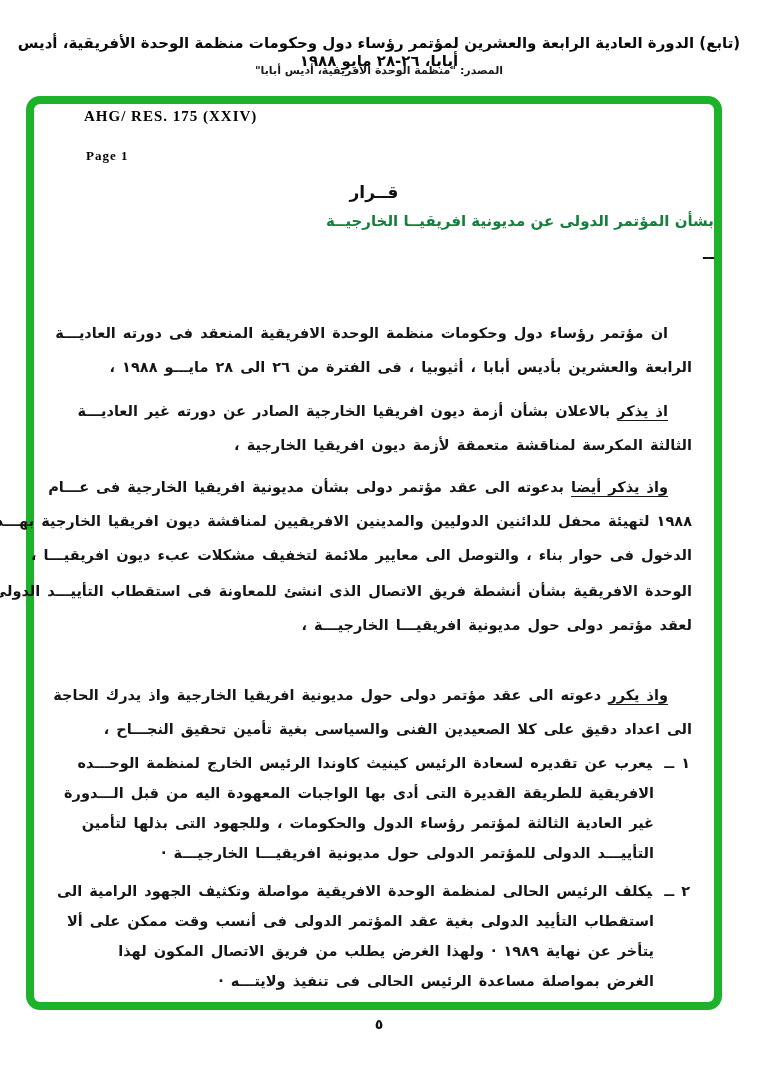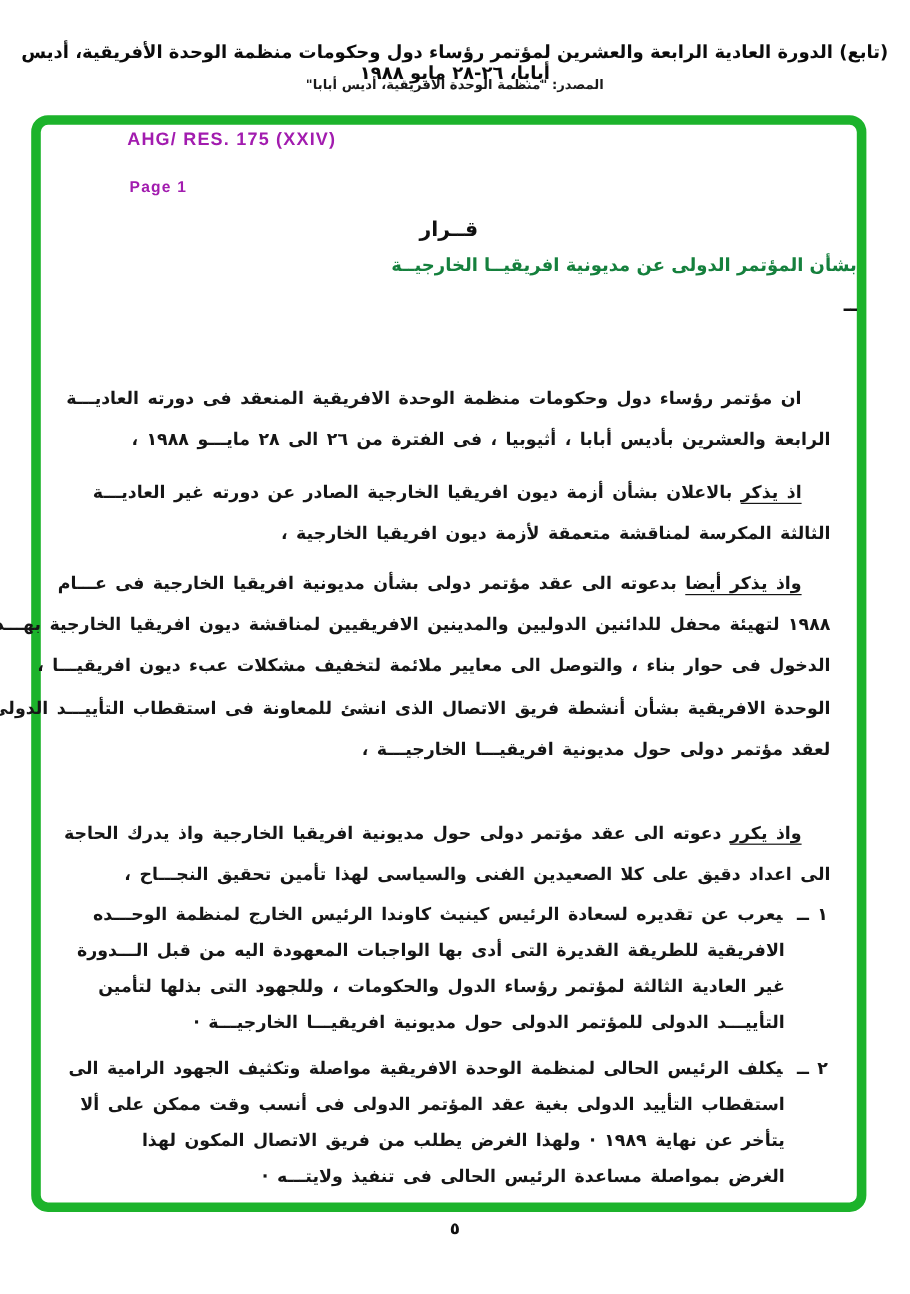--- a/index.html
+++ b/index.html
@@ -18,22 +18,22 @@
     direction:rtl;text-align:center;
     font-size:11px;font-weight:bold;color:#1a1a1a;
   }
   
   .doc{
     position:absolute;left:26px;top:96px;width:696px;height:914px;
     box-sizing:border-box;border:8px solid #1cb32b;border-radius:14px;
     background:#ffffff;
   }
   .mono{
-    font-family:Liberation Sans, sans-serif;
-    font-weight:bold;color:#a21caf;margin-left:22px;
+    font-family:Liberation Serif, serif;
+    font-weight:bold;color:#000000;
   }
   .ref{position:absolute;top:4px;left:50px;font-size:15px;letter-spacing:1px;}
   .pg{position:absolute;top:44px;left:52px;font-size:13px;letter-spacing:1px;}
   .title{
     position:absolute;top:78px;left:0;right:0;text-align:center;direction:rtl;
     font-size:17px;font-weight:bold;color:#101010;
   }
   .subtitle{
     position:absolute;top:108px;left:0;right:0;text-align:right;direction:rtl;
     font-size:15px;font-weight:bold;color:#15803d;
@@ -94,21 +94,21 @@
     <div class="ln">الدخول فى حوار بناء ، والتوصل الى معايير ملائمة لتخفيف مشكلات عبء ديون افريقيـــا ،</div>
   </div>
 
   <div class="par" style="top:470px">
     <div class="ln">الوحدة الافريقية بشأن أنشطة فريق الاتصال الذى انشئ للمعاونة فى استقطاب التأييـــد الدولى</div>
     <div class="ln">لعقد مؤتمر دولى حول مديونية افريقيـــا الخارجيـــة ،</div>
   </div>
 
   <div class="par" style="top:574px">
     <div class="ln first"><span class="lead">واذ يكرر</span><span> دعوته الى عقد مؤتمر دولى حول مديونية افريقيا الخارجية واذ يدرك الحاجة</span></div>
-    <div class="ln">الى اعداد دقيق على كلا الصعيدين الفنى والسياسى لهذا تأمين تحقيق النجـــاح ،</div>
+    <div class="ln">الى اعداد دقيق على كلا الصعيدين الفنى والسياسى بغية تأمين تحقيق النجـــاح ،</div>
   </div>
 
   <div class="item" style="top:644px">
     <div class="ln"><span class="num">١ ــ</span><span>يعرب عن تقديره لسعادة الرئيس كينيث كاوندا الرئيس الخارج لمنظمة الوحـــده</span></div>
     <div class="ln cont">الافريقية للطريقة القديرة التى أدى بها الواجبات المعهودة اليه من قبل الـــدورة</div>
     <div class="ln cont">غير العادية الثالثة لمؤتمر رؤساء الدول والحكومات ، وللجهود التى بذلها لتأمين</div>
     <div class="ln cont">التأييـــد الدولى للمؤتمر الدولى حول مديونية افريقيـــا الخارجيـــة ·</div>
   </div>
 
   <div class="item" style="top:772px">

